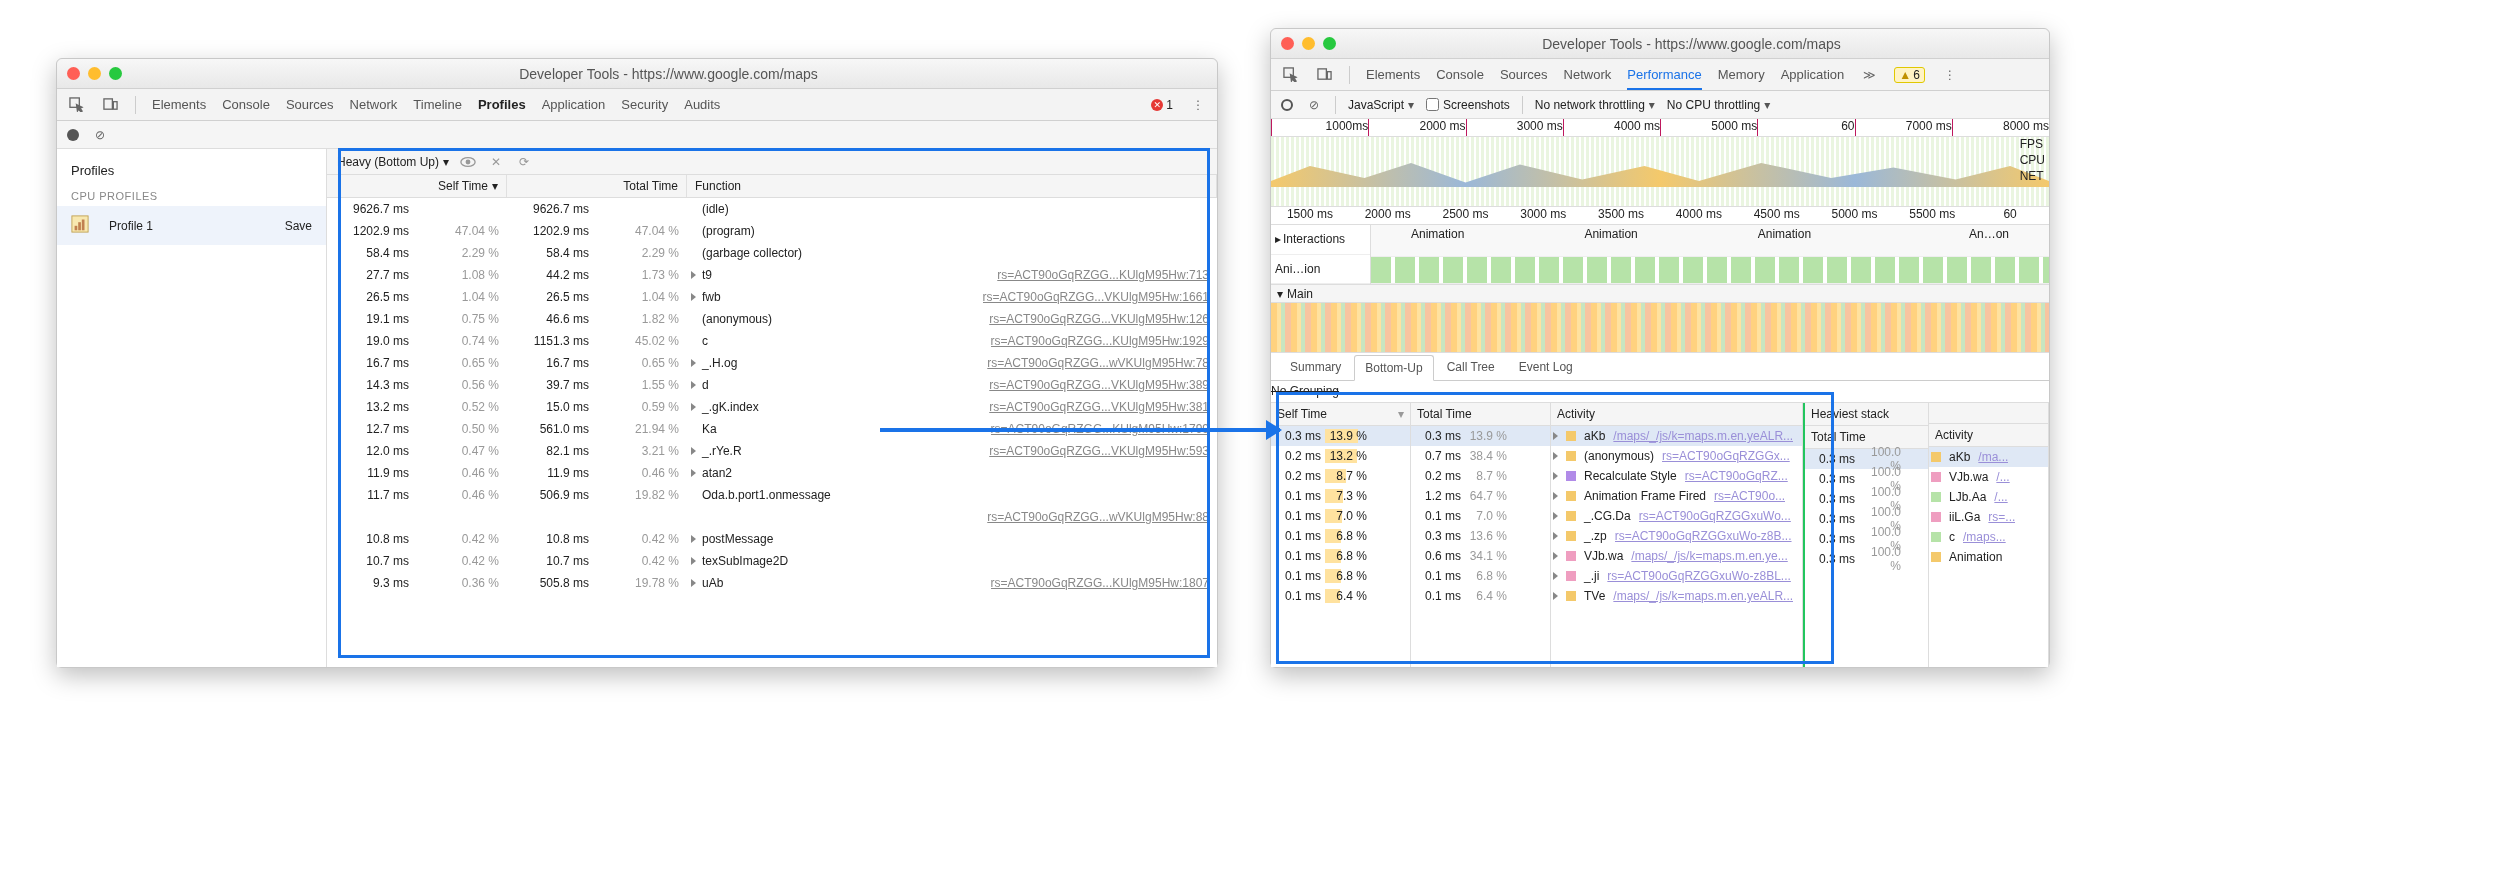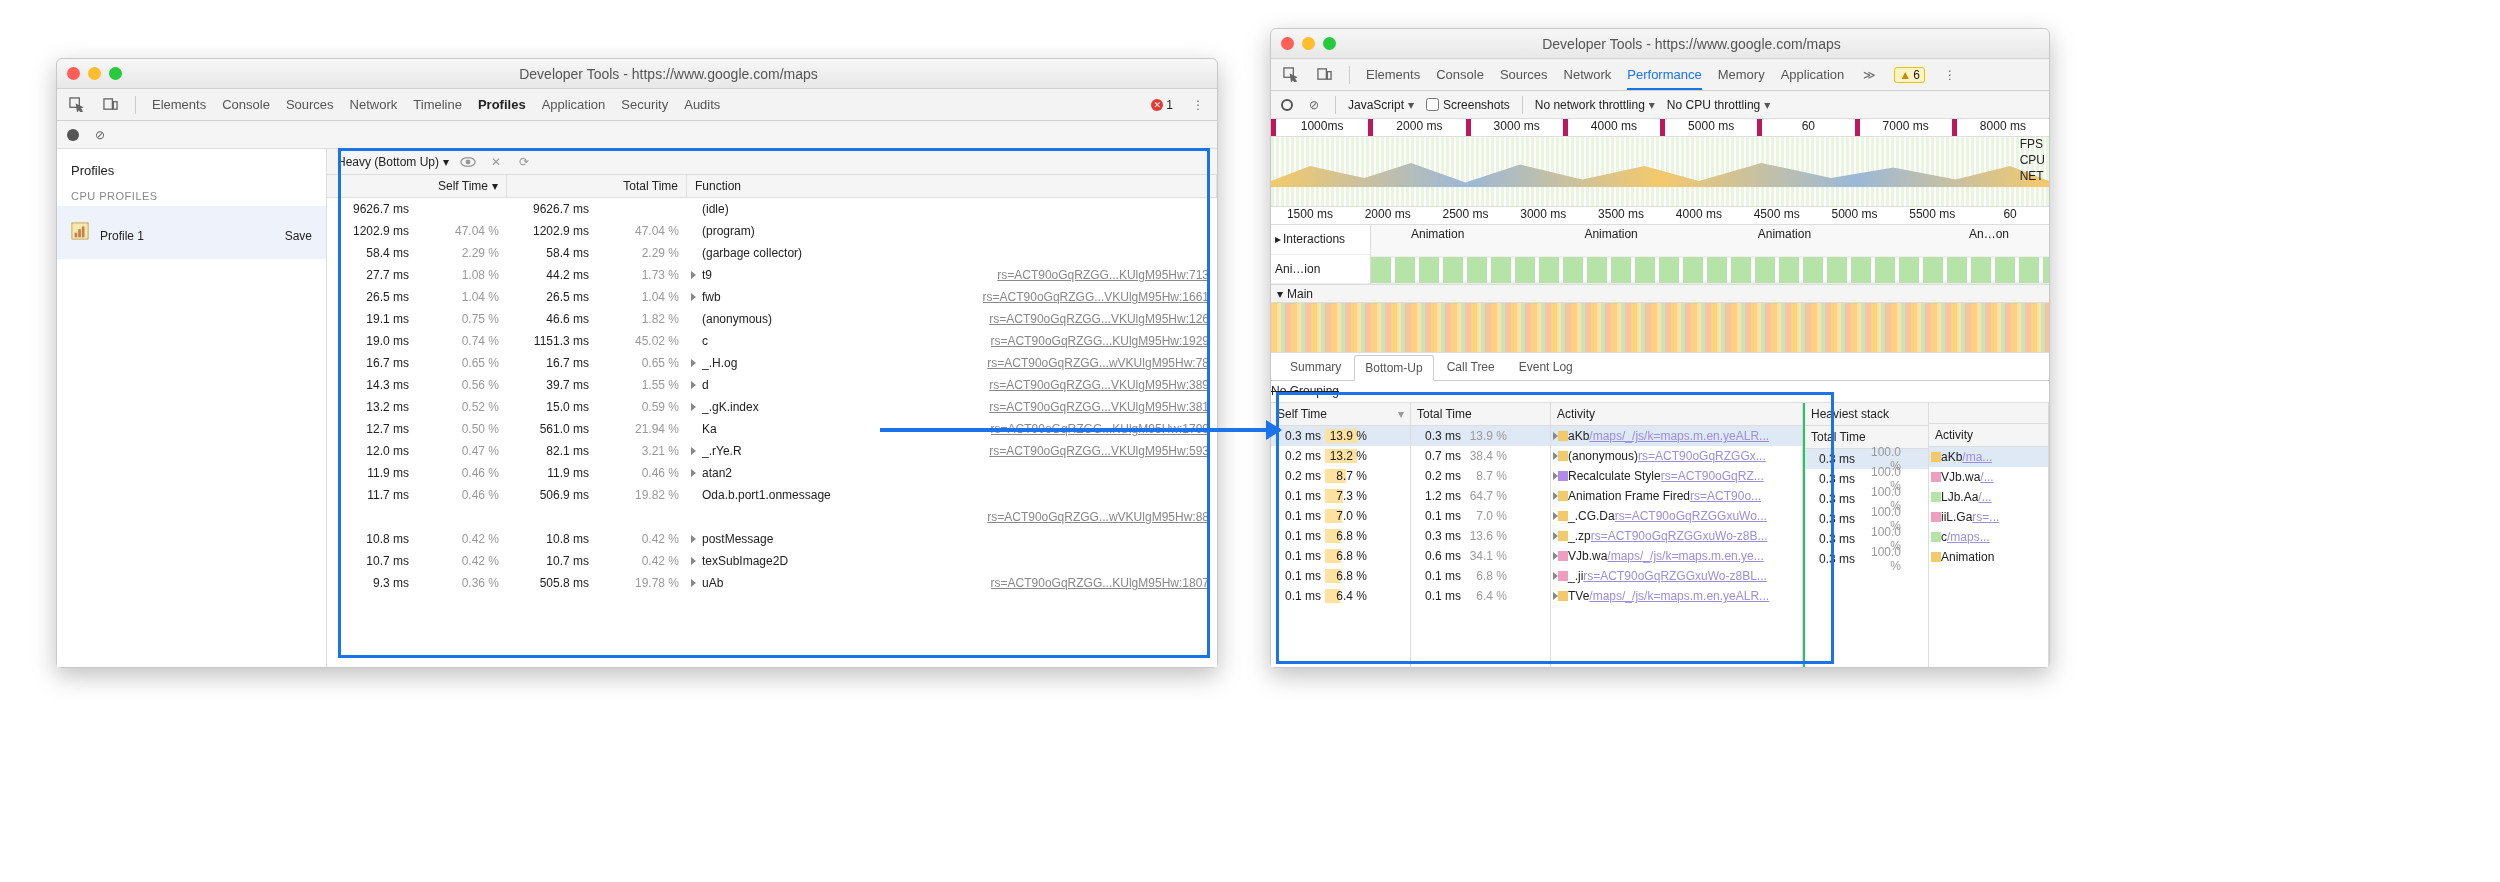--- a/index.html
+++ b/index.html
@@ -18,21 +18,21 @@
 .tab.act2{color:#1a73e8;border-bottom:2px solid #1a73e8;padding-bottom:6px;margin-bottom:-8px}
 .warn{background:#fff3c4;border:1px solid #e0c800;border-radius:3px;padding:0 4px;font-size:11px;display:flex;align-items:center;gap:2px}
 .err{display:flex;align-items:center;gap:3px}
 .errC{width:12px;height:12px;border-radius:50%;background:#e53935;color:#fff;font-size:9px;display:flex;align-items:center;justify-content:center}
 .subbar{height:28px;display:flex;align-items:center;gap:12px;padding:0 10px;background:#f5f5f5;border-bottom:1px solid #ddd;font-size:12px}
 .sel{display:flex;align-items:center;gap:4px;color:#555}
 .body1{display:flex;height:calc(100% - 90px)}
 .side{width:270px;border-right:1px solid #ddd;background:#fff;padding:10px 0}
 .sideH{padding:4px 14px;font-size:13px}
 .sideSub{padding:8px 14px 4px;color:#888;font-size:11px;letter-spacing:.5px}
-.sideRow{display:flex;align-items:flex-end;padding:16px 14px;gap:11px;background:#eef3fb}
+.sideRow{display:flex;align-items:center;padding:9px 14px;gap:20px;background:#eef3fb}
 .sideRow .sv{margin-left:auto;cursor:pointer}
 .main1{flex:1;display:flex;flex-direction:column;background:#fff}
 .mainTop{height:26px;display:flex;align-items:center;gap:10px;padding:0 10px;border-bottom:1px solid #ddd;background:#f5f5f5}
 .thead{display:flex;background:#f5f5f5;border-bottom:1px solid #ddd;font-size:12px}
 .th{padding:4px 8px;border-right:1px solid #e0e0e0;color:#555;display:flex;align-items:center;gap:4px}
 .th1{width:180px;justify-content:flex-end}
 .th2{width:180px;justify-content:flex-end}
 .th3{flex:1}
 .rows{flex:1;overflow:hidden}
 .row{display:flex;height:22px;align-items:center;font-size:12px}
@@ -43,21 +43,21 @@
 .fn{color:#222}
 .lnk{color:#888;text-decoration:underline;cursor:pointer;margin-left:auto;margin-right:8px;white-space:nowrap;overflow:hidden;text-overflow:ellipsis;max-width:300px}
 .hl{position:absolute;border:3px solid #1a73e8;pointer-events:none;z-index:100}
 .hl1{left:338px;top:148px;width:872px;height:510px}
 .hl2{left:1276px;top:392px;width:558px;height:272px}
 .arrow{position:absolute;left:880px;top:428px;width:400px;height:4px;background:#1a73e8;z-index:99}
 .arrow:after{content:"";position:absolute;right:-2px;top:-8px;border-left:16px solid #1a73e8;border-top:10px solid transparent;border-bottom:10px solid transparent}
 
 .body2{display:flex;flex-direction:column;height:calc(100% - 90px);background:#fff}
 .ruler{height:18px;background:#fff;border-bottom:1px solid #ddd;display:flex;font-size:10px;color:#888}
-.ruler span{flex:1;text-align:center;border-left:5px solid #be185d}
+.ruler span{flex:1;text-align:right;border-left:1px solid #be185d}
 .ov{height:70px;background:repeating-linear-gradient(90deg,#eaf5e0 0,#eaf5e0 3px,#fff 3px,#fff 5px);border-bottom:1px solid #ddd;position:relative}
 .wave{position:absolute;left:0;right:0;top:20px;height:30px;background:linear-gradient(90deg,#f4c96b,#9bb8d8,#f4c96b,#9bb8d8,#f4c96b);clip-path:polygon(0 80%,5% 30%,12% 70%,18% 20%,25% 85%,32% 25%,40% 75%,48% 30%,55% 80%,63% 20%,72% 70%,80% 35%,88% 75%,95% 30%,100% 80%,100% 100%,0 100%)}
 .lbls{position:absolute;right:4px;top:0;font-size:10px;color:#888;display:flex;flex-direction:column;gap:2px}
 .ruler2{height:18px;background:#fff;border-bottom:1px solid #ddd;display:flex;font-size:10px;color:#888}
 .ruler2 span{flex:1;text-align:center}
 .tracks{height:60px;border-bottom:1px solid #ddd;display:flex}
 .trackL{width:100px;display:flex;flex-direction:column;font-size:10px;color:#555;border-right:1px solid #ddd}
 .trackL div{flex:1;padding:2px 4px;border-bottom:1px solid #eee;display:flex;align-items:center;gap:2px}
 .trackC{flex:1;display:flex;flex-direction:column}
 .trackC div{flex:1;border-bottom:1px solid #eee;background:repeating-linear-gradient(90deg,#b6e3a8 0,#b6e3a8 20px,#fff 20px,#fff 24px)}
@@ -69,21 +69,21 @@
 .grouping{height:22px;padding:3px 0;font-size:11px;color:#888;border-bottom:1px solid #ddd}
 .lower{flex:1;display:flex}
 .btcol{display:flex;flex-direction:column;border-right:1px solid #ddd}
 .btcol .h{background:#f5f5f5;border-bottom:1px solid #ddd;padding:4px 6px;font-size:11px;color:#555;display:flex;align-items:center;gap:4px}
 .btrow{display:flex;height:20px;align-items:center;font-size:11px}
 .btrow.sel1{background:#dfe8f5}
 .bv{width:54px;text-align:right;padding-right:4px}
 .bp{width:48px;text-align:right;padding-right:6px;color:#999}
 .bp.bar{position:relative}
 .bp.bar:before{content:"";position:absolute;left:0;top:0;bottom:0;background:#ffe29f}
-.bact{flex:1;display:flex;align-items:center;gap:0;padding-left:2px}
+.bact{flex:1;display:flex;align-items:center;gap:8px;padding-left:2px}
 .sq{width:10px;height:10px}
 .lnk2{color:#9a8fd8;text-decoration:underline;cursor:pointer;white-space:nowrap;overflow:hidden;text-overflow:ellipsis}
 .chev{margin-left:auto;color:#999}
 </style>
 </head>
 <body>
 
 <div class="win win1">
   <div class="titlebar">
     <span class="dot r"></span>

